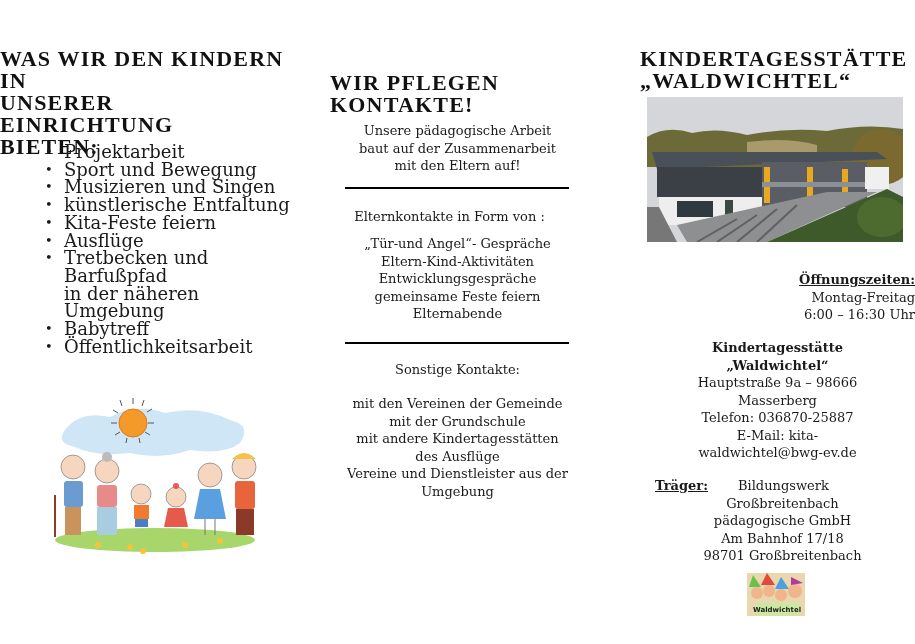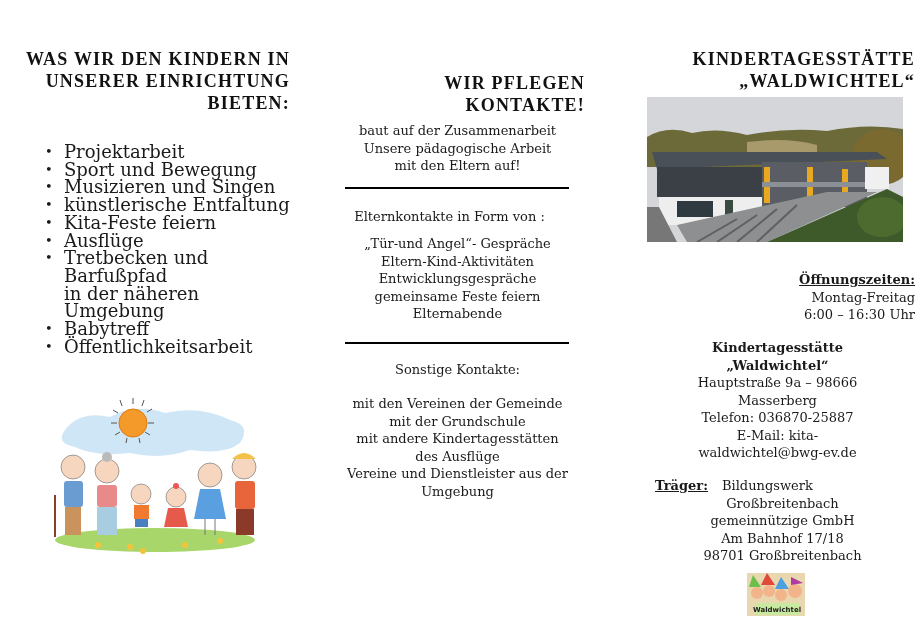--- a/index.html
+++ b/index.html
@@ -1,24 +1,24 @@
 <!DOCTYPE html>
 <html><head>
   <meta charset="utf-8">
   <style>
     html, body { margin: 0; padding: 0; }
     body {
       width: 915px; height: 644px; background: #ffffff; position: relative; overflow: hidden;
       font-family: "DejaVu Serif", "Liberation Serif", serif; color: #1a1a1a;
     }
     .heading {
-      position: absolute; text-align: right;
+      position: absolute; text-align: left;
       font-family: "Liberation Serif", "DejaVu Serif", serif;
       font-weight: bold; font-variant: small-caps; text-transform: uppercase;
-      font-size: 18px; line-height: 22px; letter-spacing: 1.2px; color: #111;
+      font-size: 22px; line-height: 22px; letter-spacing: 1.2px; color: #111;
     }
     .body-text { font-size: 13px; line-height: 17.5px; }
     .center { text-align: center; }
     .abs { position: absolute; }
     ul.offers { position: absolute; left: 30px; top: 143px; margin: 0; padding: 0 0 0 34px; list-style: none; width: 240px; }
     ul.offers li { position: relative; font-size: 18px; line-height: 17.7px; }
     ul.offers li::before { content: "\2022"; position: absolute; left: -19px; top: 0; font-size: 13px; }
     .rule { position: absolute; left: 345px; width: 224px; height: 2px; background: #000; }
     .u { text-decoration: underline; }
     .b { font-weight: bold; }
@@ -111,22 +111,22 @@
     </g>
   </svg>
 </div>
 
 <div class="heading" style="left:330px; top:48px; width:255px;margin-top:24px;">
   <div>Wir pflegen</div>
   <div>Kontakte!</div>
 </div>
 
 <div class="abs body-text center" style="left:330px; top:122px; width:255px;">
+  <div>Unsere pädagogische Arbeit</div>
   <div>baut auf der Zusammenarbeit</div>
-  <div>Unsere pädagogische Arbeit</div>
   <div>mit den Eltern auf!</div>
 </div>
 
 <div class="rule" style="top:187px;"></div>
 
 <div class="abs body-text center" style="left:322px; top:208px; width:255px;">Elternkontakte in Form von :</div>
 
 <div class="abs body-text center" style="left:330px; top:235px; width:255px;">
   <div>„Tür-und Angel“- Gespräche</div>
   <div>Eltern-Kind-Aktivitäten</div>
@@ -202,24 +202,24 @@
   <div>Hauptstraße 9a – 98666</div>
   <div>Masserberg</div>
   <div>Telefon: 036870-25887</div>
   <div>E-Mail: kita-</div>
   <div>waldwichtel@bwg-ev.de</div>
 </div>
 
 <div class="abs body-text" style="left:640px; top:477px; width:275px;">
   <div style="position:relative; height:17.5px;">
     <span class="b u" style="position:absolute; left:15px;">Träger:</span>
-    <span style="position:absolute; left:82px;">Bildungswerk</span>
+    <span style="position:absolute; left:98px;">Bildungswerk</span>
   </div>
   <div class="center" style="padding-left:10px;">Großbreitenbach</div>
-  <div class="center" style="padding-left:10px;">gemeinnützige GmbH</div>
+  <div class="center" style="padding-left:10px;">pädagogische GmbH</div>
   <div class="center" style="padding-left:10px;">Am Bahnhof 17/18</div>
   <div class="center" style="padding-left:10px;">98701 Großbreitenbach</div>
 </div>
 
 <div class="logo">
   <svg width="58" height="48" viewBox="0 0 58 48">
     <rect width="58" height="48" fill="#e9d7b0"></rect>
     <path d="M6 2 L14 14 L2 14Z" fill="#6cc04a"></path>
     <path d="M20 0 L28 12 L14 12Z" fill="#e04a3a"></path>
     <path d="M34 4 L42 16 L28 16Z" fill="#4aa0e0"></path>

